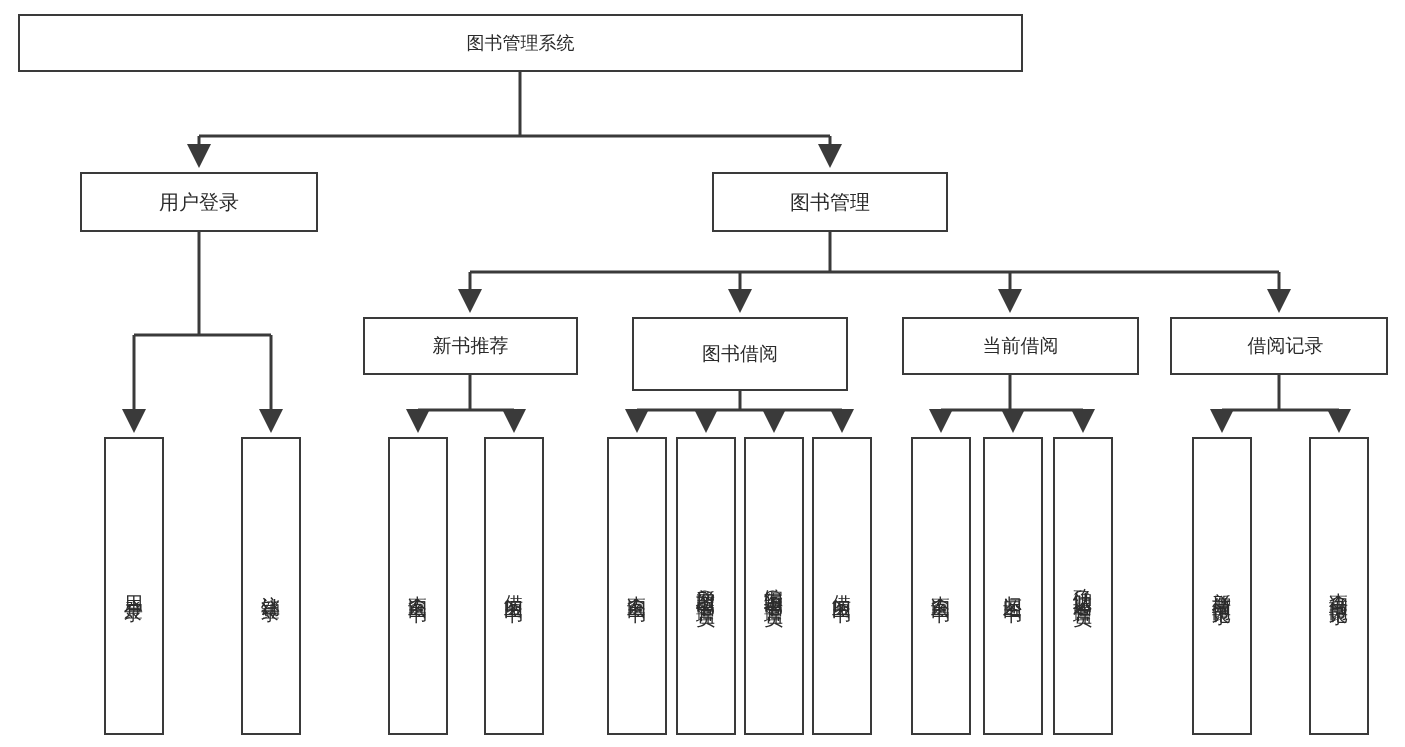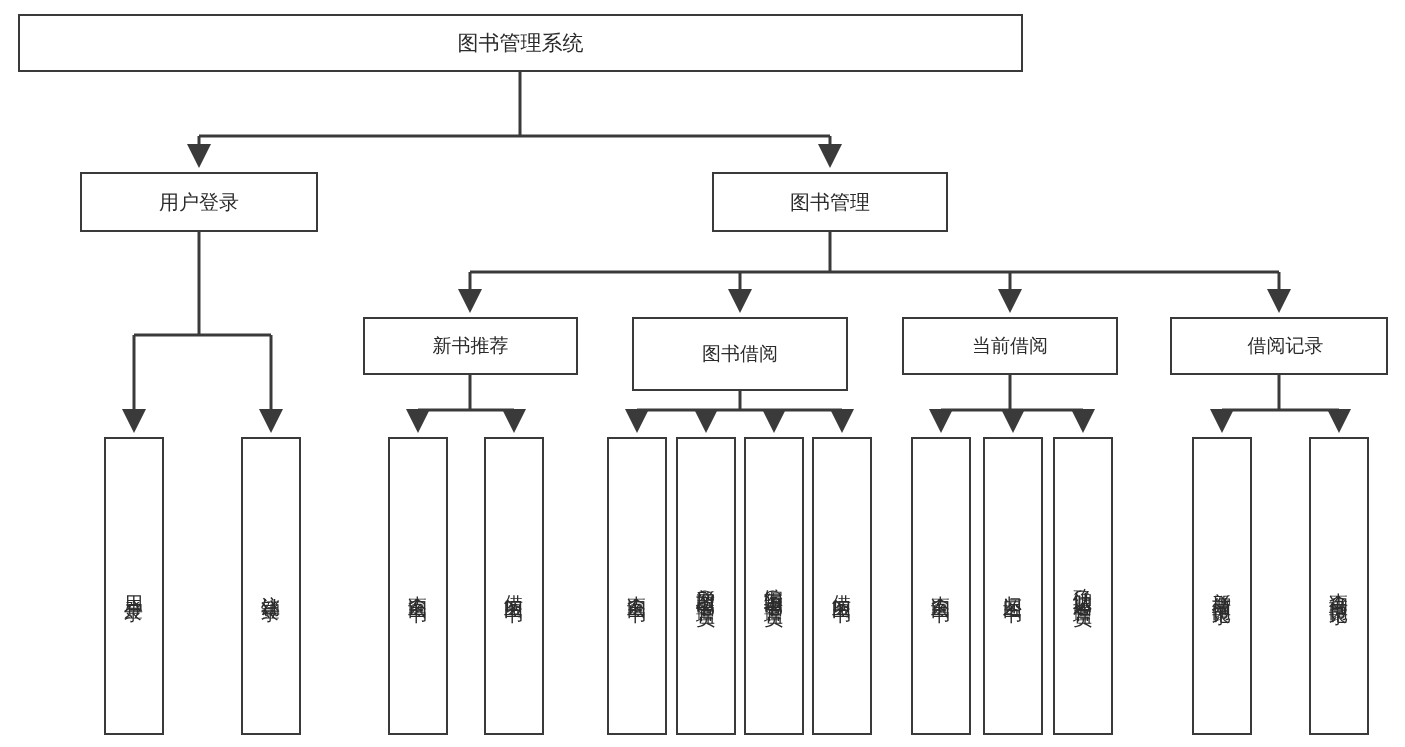--- a/index.html
+++ b/index.html
@@ -29,21 +29,21 @@
     position: absolute;
     box-sizing: border-box;
     border: 2px solid #3a3a3a;
     background: #ffffff;
     display: flex;
     align-items: center;
     justify-content: center;
     color: #2b2b2b;
   }
   .node.root {
-    font-size: 21px;
+    font-size: 18px;
   }
   .node.level2 {
     font-size: 20px;
   }
   .node.level3 {
     font-size: 19px;
   }
   .node.leaf {
     font-size: 19px;
     align-items: center;
@@ -130,21 +130,21 @@
   <div class="node level2" style="left:712px; top:172px; width:236px; height:60px;">
     <span>图书管理</span>
   </div>
 
   <div class="node level3" style="left:363px; top:317px; width:215px; height:58px;">
     <span>新书推荐</span>
   </div>
   <div class="node level3" style="left:632px; top:317px; width:216px; height:74px;">
     <span>图书借阅</span>
   </div>
-  <div class="node level3" style="left:902px; top:317px; width:216px; height:58px;">
+  <div class="node level3" style="left:902px; top:317px; width:237px; height:58px;">
     <span>当前借阅</span>
   </div>
   <div class="node level3" style="left:1170px; top:317px; width:218px; height:58px;padding-left:13px;">
     <span>借阅记录</span>
   </div>
 
   <div class="node leaf" style="left:104px; top:437px; width:60px; height:298px;">
     <span class="vtext">用户登录</span>
   </div>
   <div class="node leaf" style="left:241px; top:437px; width:60px; height:298px;">

